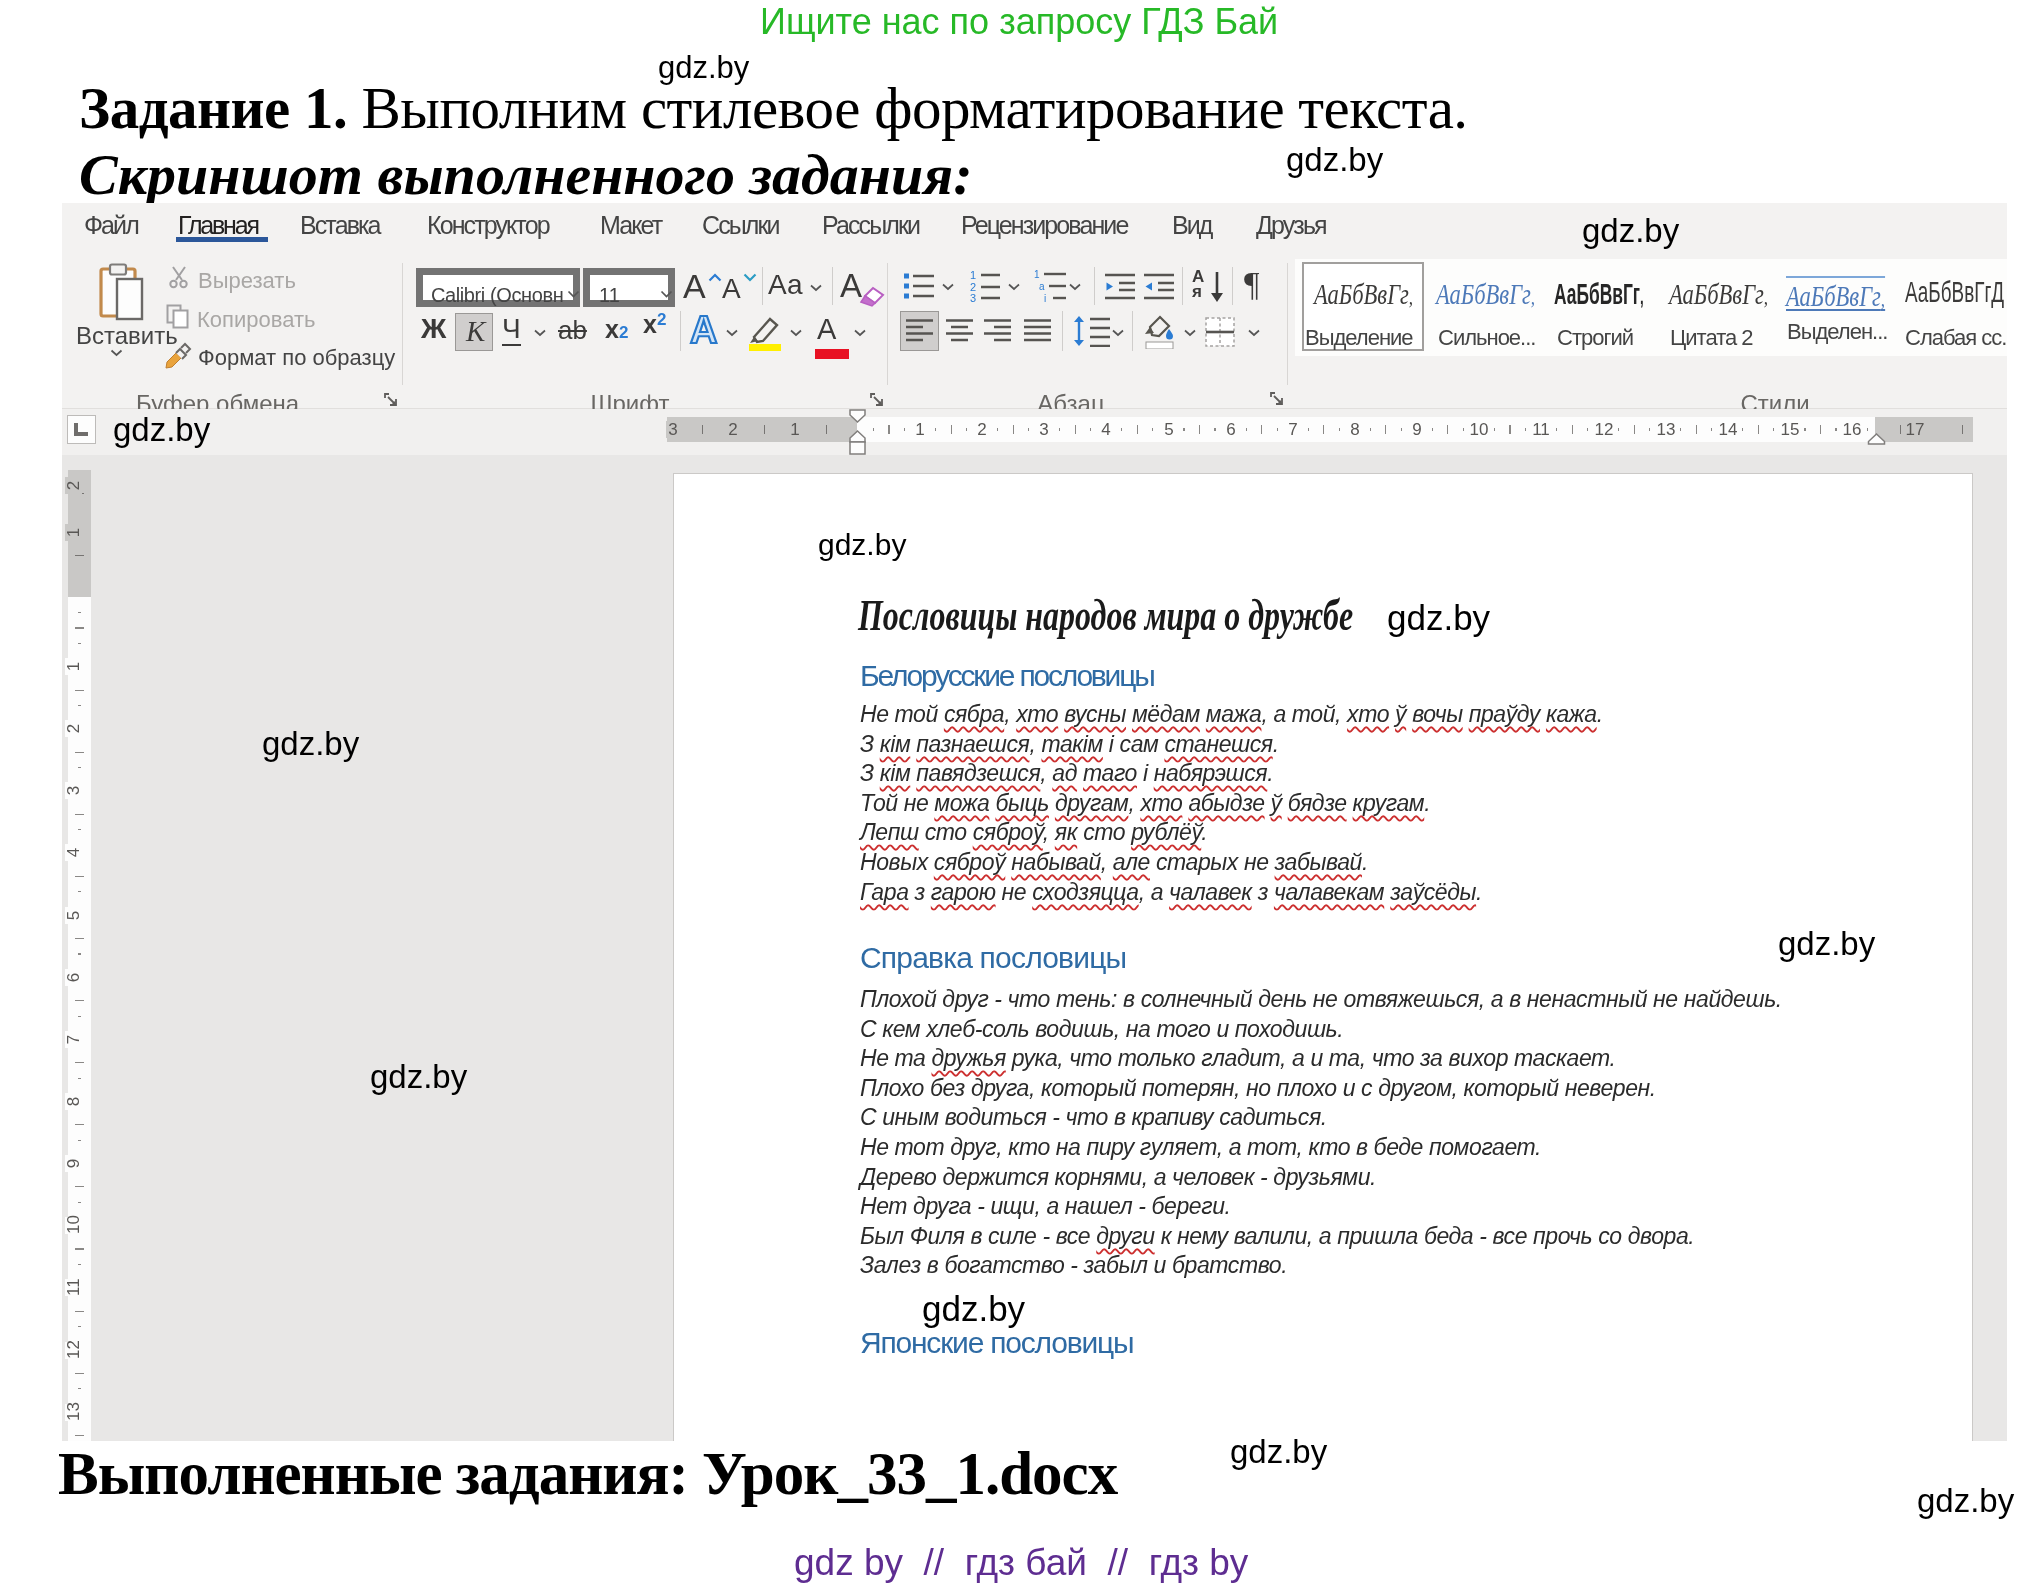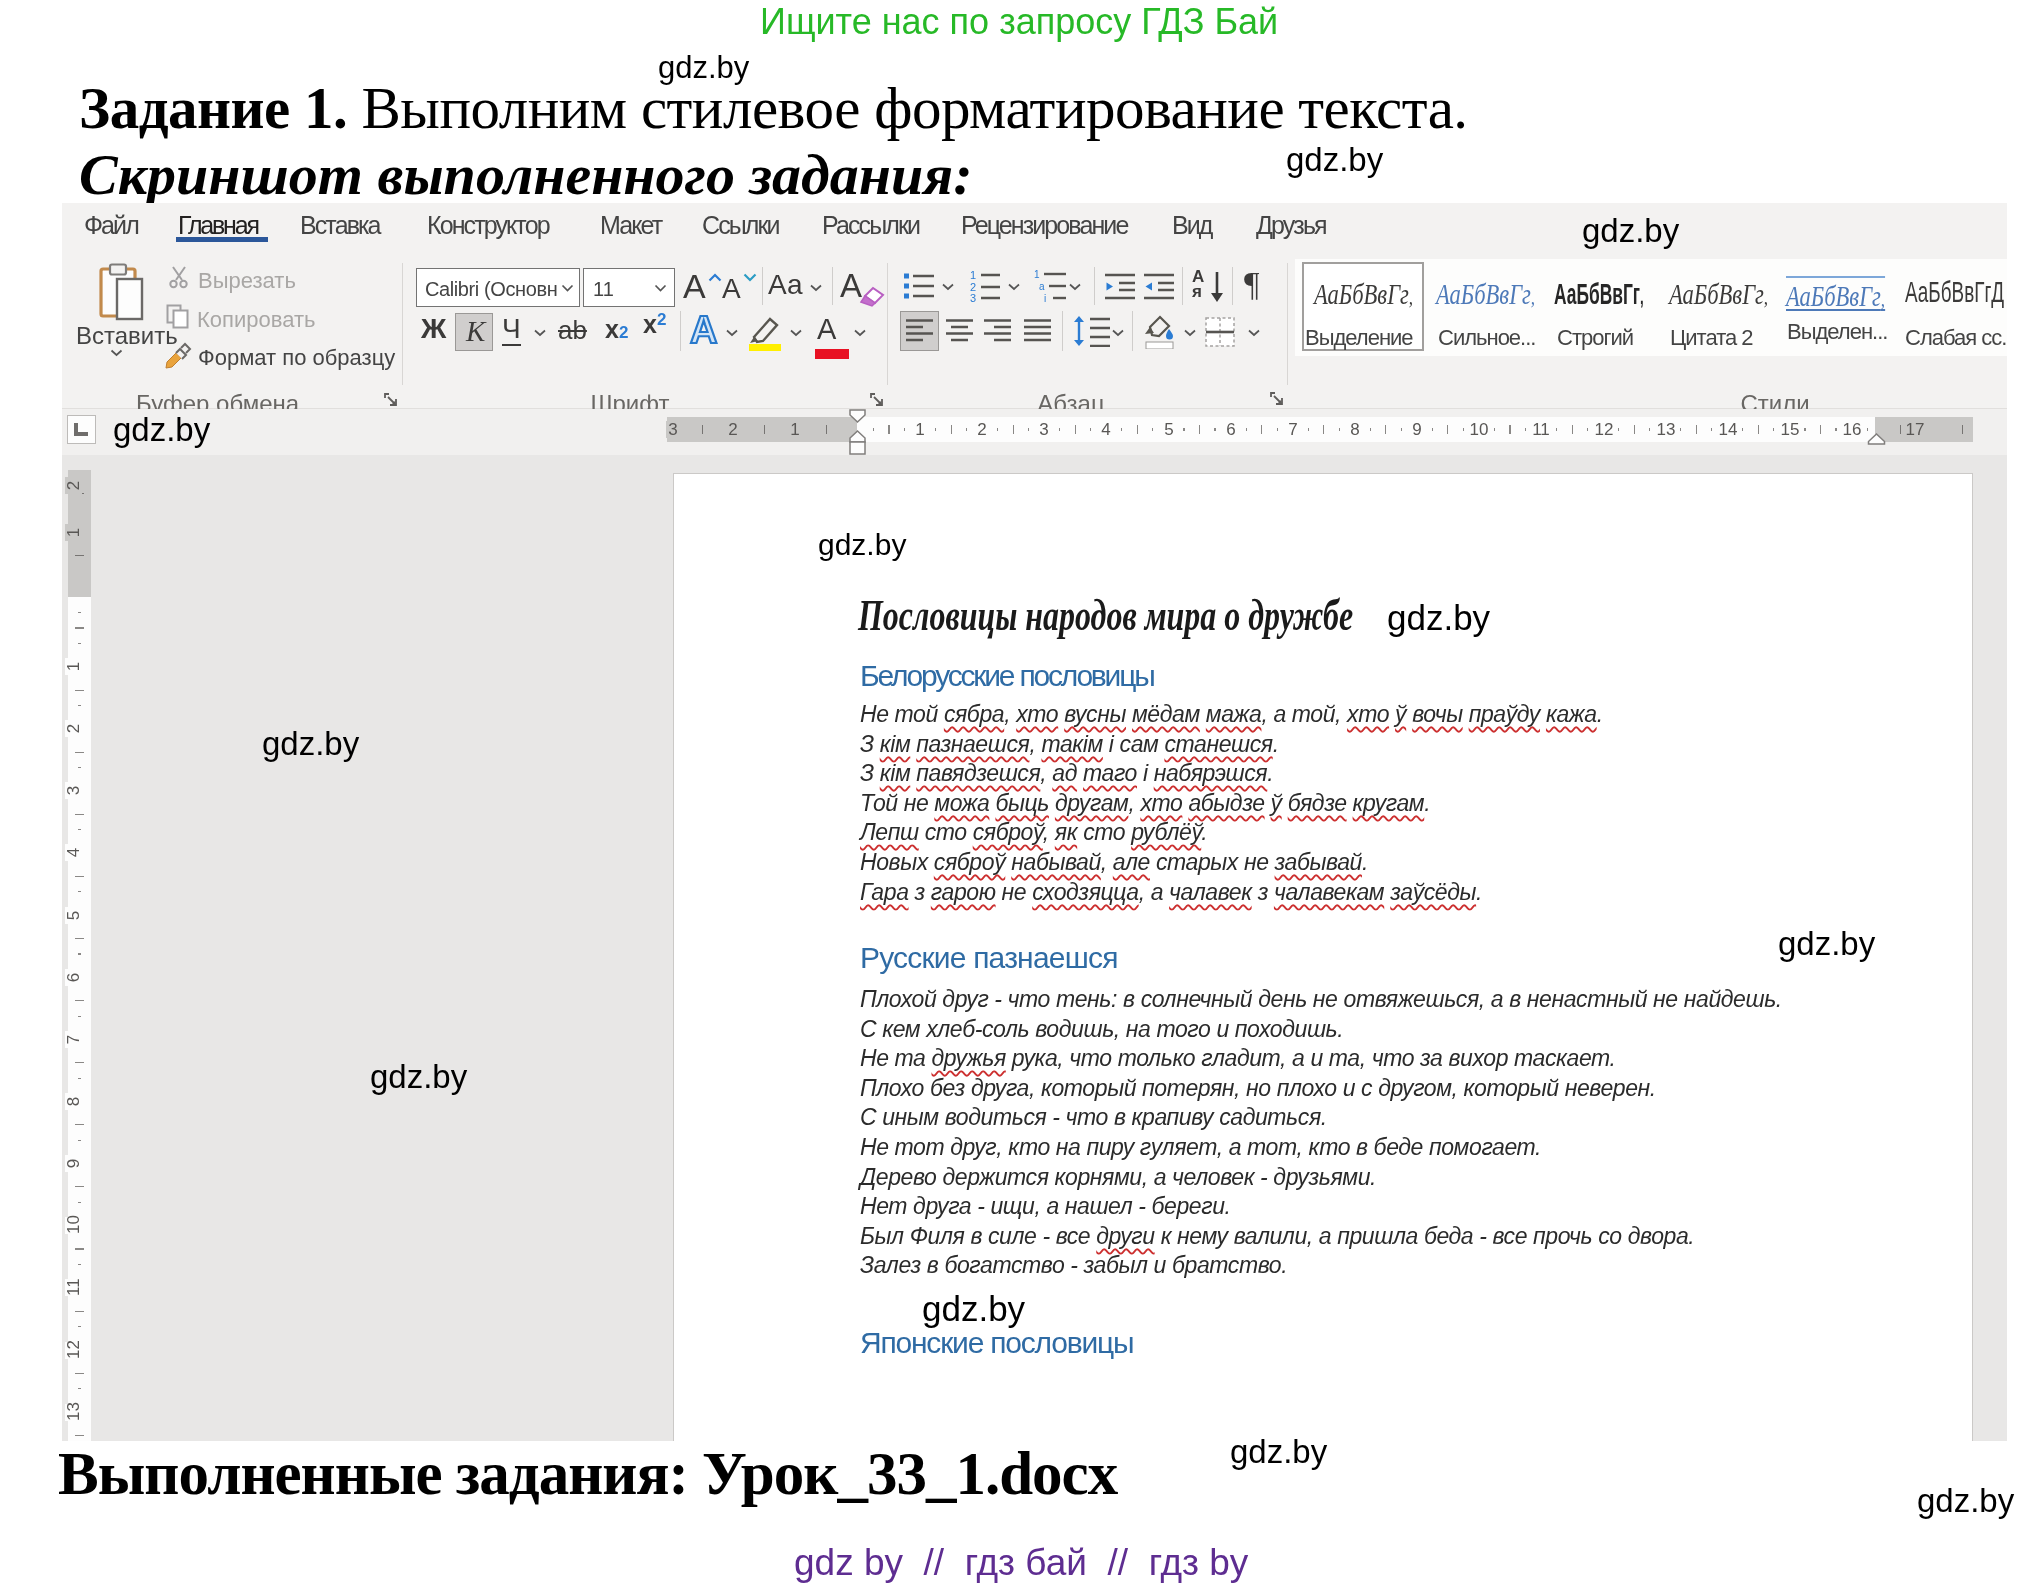--- a/index.html
+++ b/index.html
@@ -7,21 +7,21 @@
   .wm{position:absolute;font-size:33px;color:#000000;line-height:1;white-space:pre;z-index:5;text-align:right;}
   .serif{font-family:"Liberation Serif",serif;}
   
   #win{position:absolute;left:62px;top:203px;width:1945px;height:1238px;background:#f3f2f1;overflow:hidden;}
   .tab{position:absolute;top:8px;font-size:25px;letter-spacing:-1.9px;color:#444;white-space:pre;}
   .vsep{position:absolute;top:60px;height:122px;width:1px;background:#d8d6d4;}
   .isep{position:absolute;width:1px;background:#cfcdcb;}
   .glabel{position:absolute;top:187px;font-size:24px;color:#696764;text-align:center;white-space:pre;}
   .ctrl{position:absolute;font-size:22px;color:#444;white-space:pre;}
   .gray{color:#a9a7a5;}
-  .combo{position:absolute;background:#fff;border:1px solid #737373;box-sizing:border-box;padding-left:20px;}
+  .combo{position:absolute;background:#fff;border:7px solid #737373;box-sizing:border-box;padding-left:20px;}
   .chev{position:absolute;}
   .rnum{position:absolute;font-size:17px;color:#595755;line-height:1;}
   .vnum{position:absolute;font-size:17px;color:#595755;line-height:1;transform:rotate(-90deg);}
   
   .dochead{position:absolute;font-size:30px;color:#2f6ba4;white-space:pre;line-height:1.2;}
   .prov{position:absolute;font-size:23px;letter-spacing:-0.4px;font-style:italic;color:#2b2b2b;line-height:29.6px;white-space:pre;}
   .sq{text-decoration:underline wavy #cc2f2f 1.5px;text-underline-offset:4px;text-decoration-skip-ink:none;}
 </style></head>
 <body>
 
@@ -344,20 +344,20 @@
 <div class="vnum" style="left:3px;top:1014px;width:17px;text-align:center;background:#fdfdfd;">10</div>
 <div class="vnum" style="left:3px;top:1076px;width:17px;text-align:center;background:#fdfdfd;">11</div>
 <div class="vnum" style="left:3px;top:1139px;width:17px;text-align:center;background:#fdfdfd;">12</div>
 <div class="vnum" style="left:3px;top:1201px;width:17px;text-align:center;background:#fdfdfd;">13</div>
 
 <div class="a" style="left:611px;top:270px;width:1300px;height:968px;background:#fff;border:1px solid #cbc9c7;border-bottom:none;box-sizing:border-box;"></div>
 
 <div class="a serif" style="left:796px;top:390px;font-size:45px;font-weight:bold;font-style:italic;color:#1a1a1a;line-height:1;white-space:pre;transform:scaleX(.71);transform-origin:0 0;">Пословицы народов мира о дружбе</div>
 <div class="dochead" style="left:798px;top:455px;letter-spacing:-2.2px;">Белорусские пословицы</div>
 <div class="prov" style="left:798px;top:497px;">Не той <span class="sq">сябра</span>, <span class="sq">хто</span> <span class="sq">вусны</span> <span class="sq">мёдам</span> <span class="sq">мажа</span>, а той, <span class="sq">хто</span> <span class="sq">ў</span> <span class="sq">вочы</span> <span class="sq">праўду</span> <span class="sq">кажа</span>.<br>З <span class="sq">кім</span> <span class="sq">пазнаешся</span>, <span class="sq">такім</span> і сам <span class="sq">станешся</span>.<br>З <span class="sq">кім</span> <span class="sq">павядзешся</span>, <span class="sq">ад</span> <span class="sq">таго</span> і <span class="sq">набярэшся</span>.<br>Той не <span class="sq">можа</span> <span class="sq">быць</span> <span class="sq">другам</span>, <span class="sq">хто</span> <span class="sq">абыдзе</span> <span class="sq">ў</span> <span class="sq">бядзе</span> <span class="sq">кругам</span>.<br><span class="sq">Лепш</span> сто <span class="sq">сяброў</span>, <span class="sq">як</span> сто <span class="sq">рублёў</span>.<br>Новых <span class="sq">сяброў</span> <span class="sq">набывай</span>, <span class="sq">але</span> старых не <span class="sq">забывай</span>.<br><span class="sq">Гара</span> з <span class="sq">гарою</span> не <span class="sq">сходзяцца</span>, а <span class="sq">чалавек</span> з <span class="sq">чалавекам</span> <span class="sq">заўсёды</span>.</div>
-<div class="dochead" style="left:798px;top:737px;letter-spacing:-0.8px;">Русские пазнаешся</div>
+<div class="dochead" style="left:798px;top:737px;letter-spacing:-0.8px;">Справка пословицы</div>
 <div class="prov" style="left:798px;top:782px;">Плохой друг - что тень: в солнечный день не отвяжешься, а в ненастный не найдешь.<br>С кем хлеб-соль водишь, на того и походишь.<br>Не та <span class="sq">дружья</span> рука, что только гладит, а и та, что за вихор таскает.<br>Плохо без друга, который потерян, но плохо и с другом, который неверен.<br>С иным водиться - что в крапиву садиться.<br>Не тот друг, кто на пиру гуляет, а тот, кто в беде помогает.<br>Дерево держится корнями, а человек - друзьями.<br>Нет друга - ищи, а нашел - береги.<br>Был Филя в силе - все <span class="sq">други</span> к нему валили, а пришла беда - все прочь со двора.<br>Залез в богатство - забыл и братство.</div>
 <div class="dochead" style="left:798px;top:1122px;letter-spacing:-1.2px;">Японские пословицы</div>
 </div>
 
 <div class="a serif" style="left:58px;top:1443px;font-size:61px;letter-spacing:-1px;font-weight:bold;line-height:1;white-space:pre;">Выполненные задания: Урок_33_1.docx</div>
 
 <div class="a" style="left:794px;top:1544px;font-size:37px;color:#5e2d91;line-height:1;white-space:pre;">gdz by  //  гдз бай  //  гдз by</div>
 
 </body></html>

